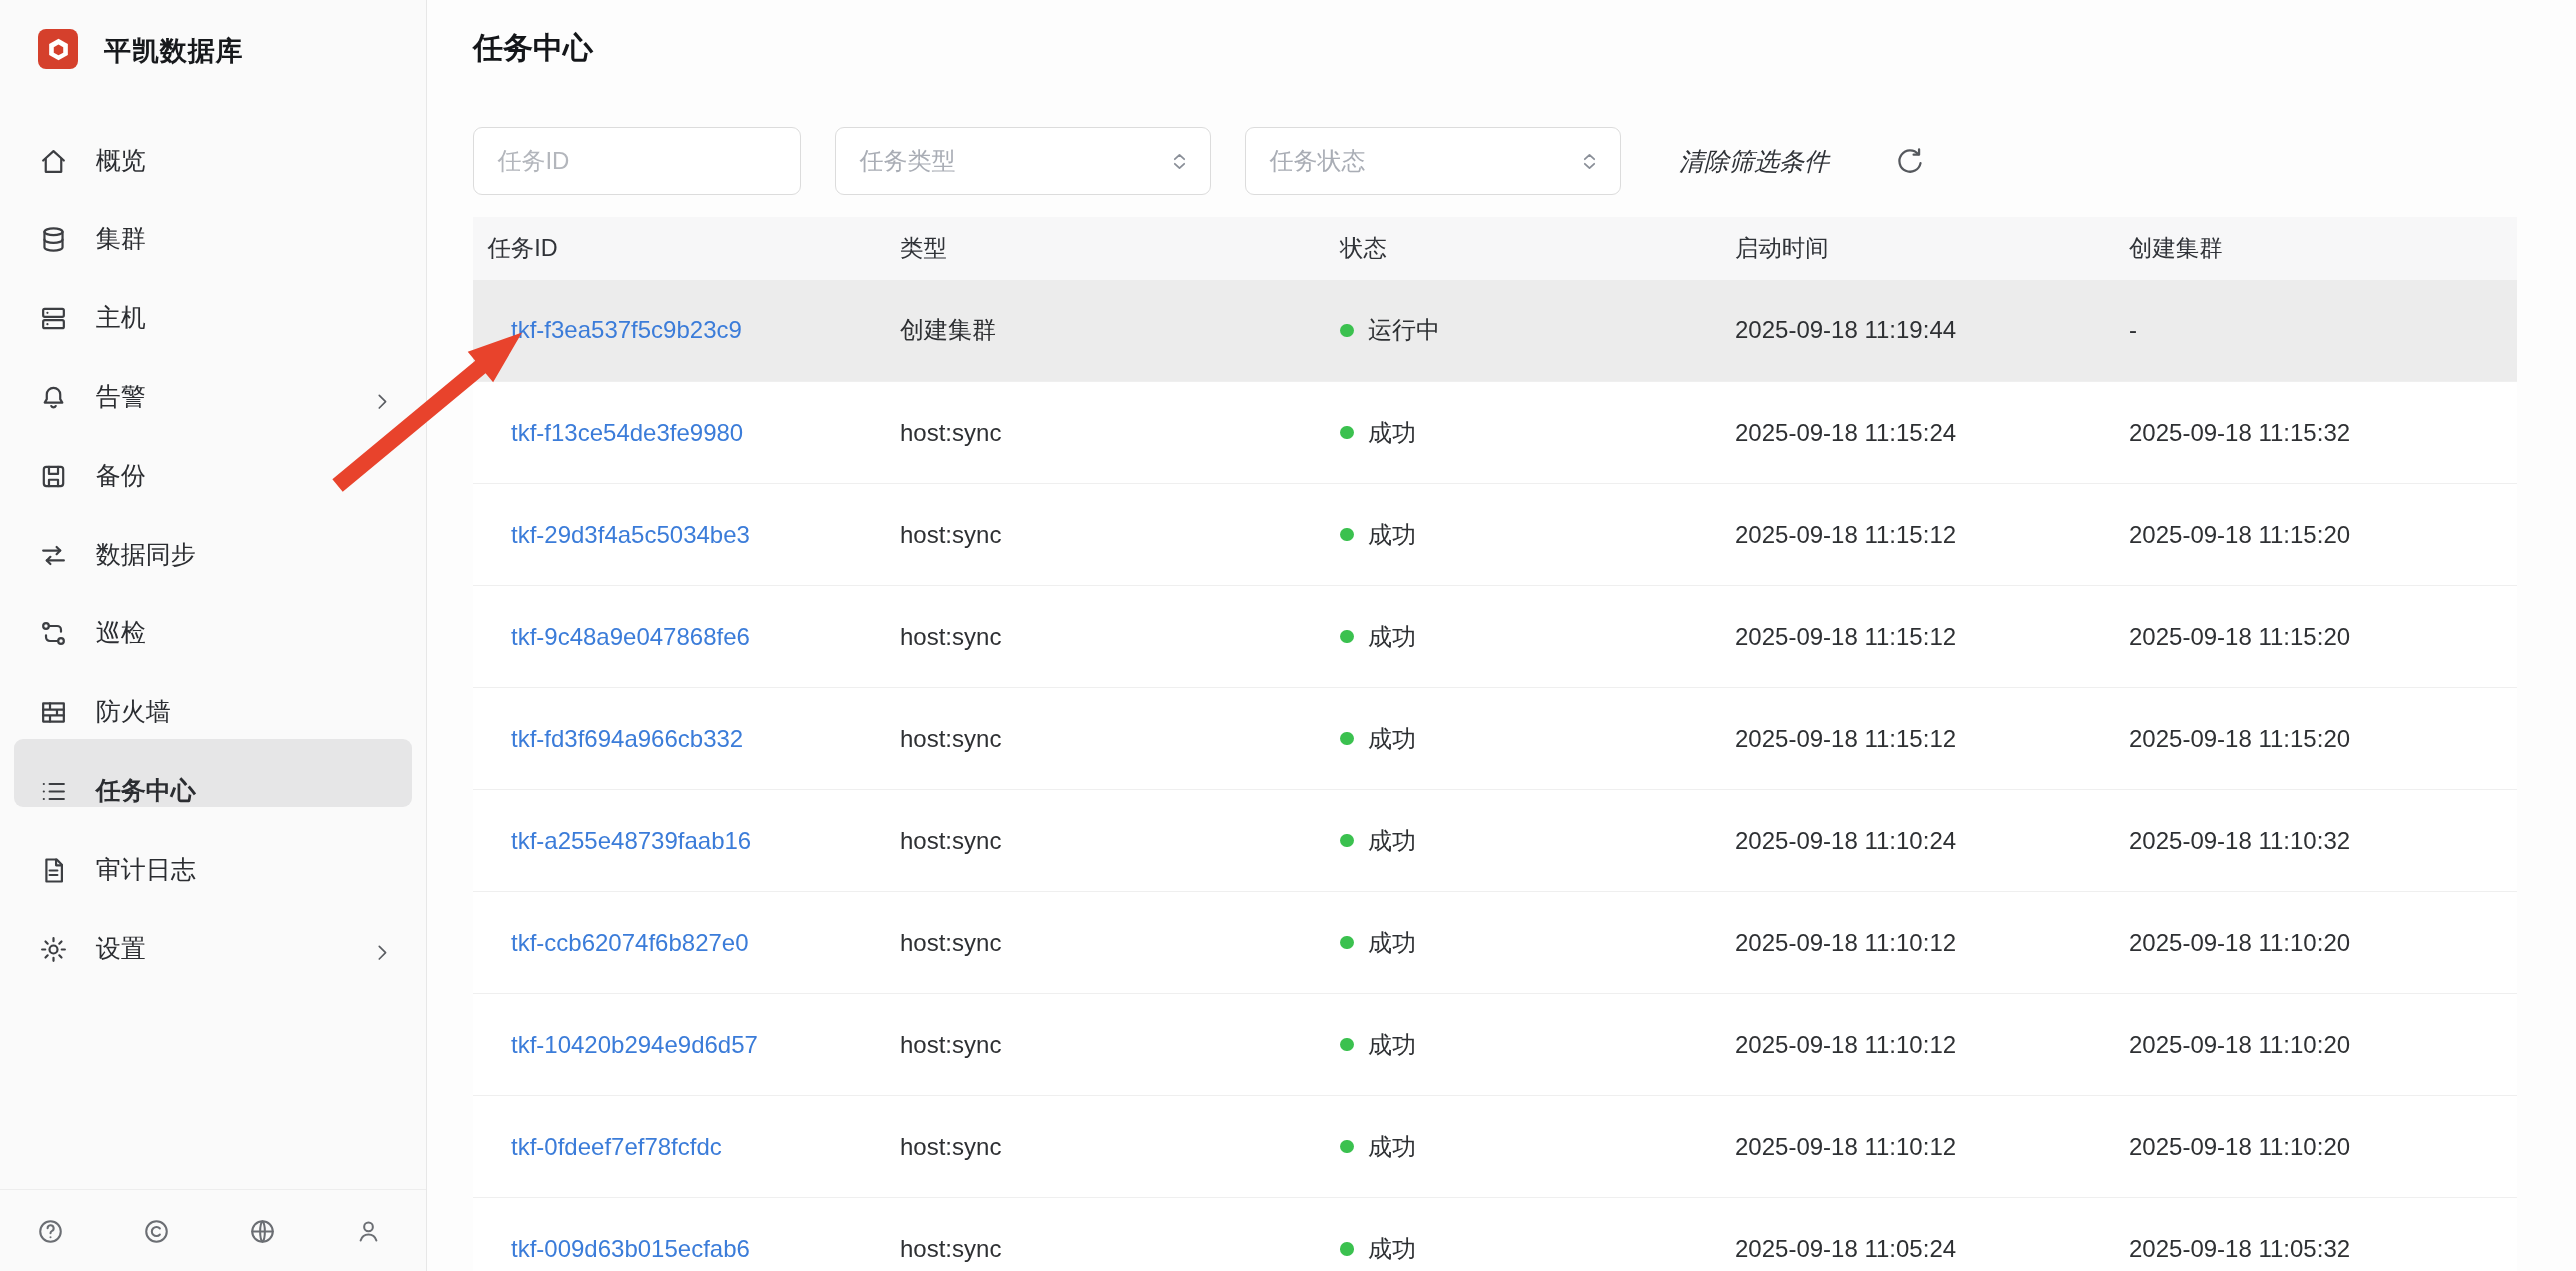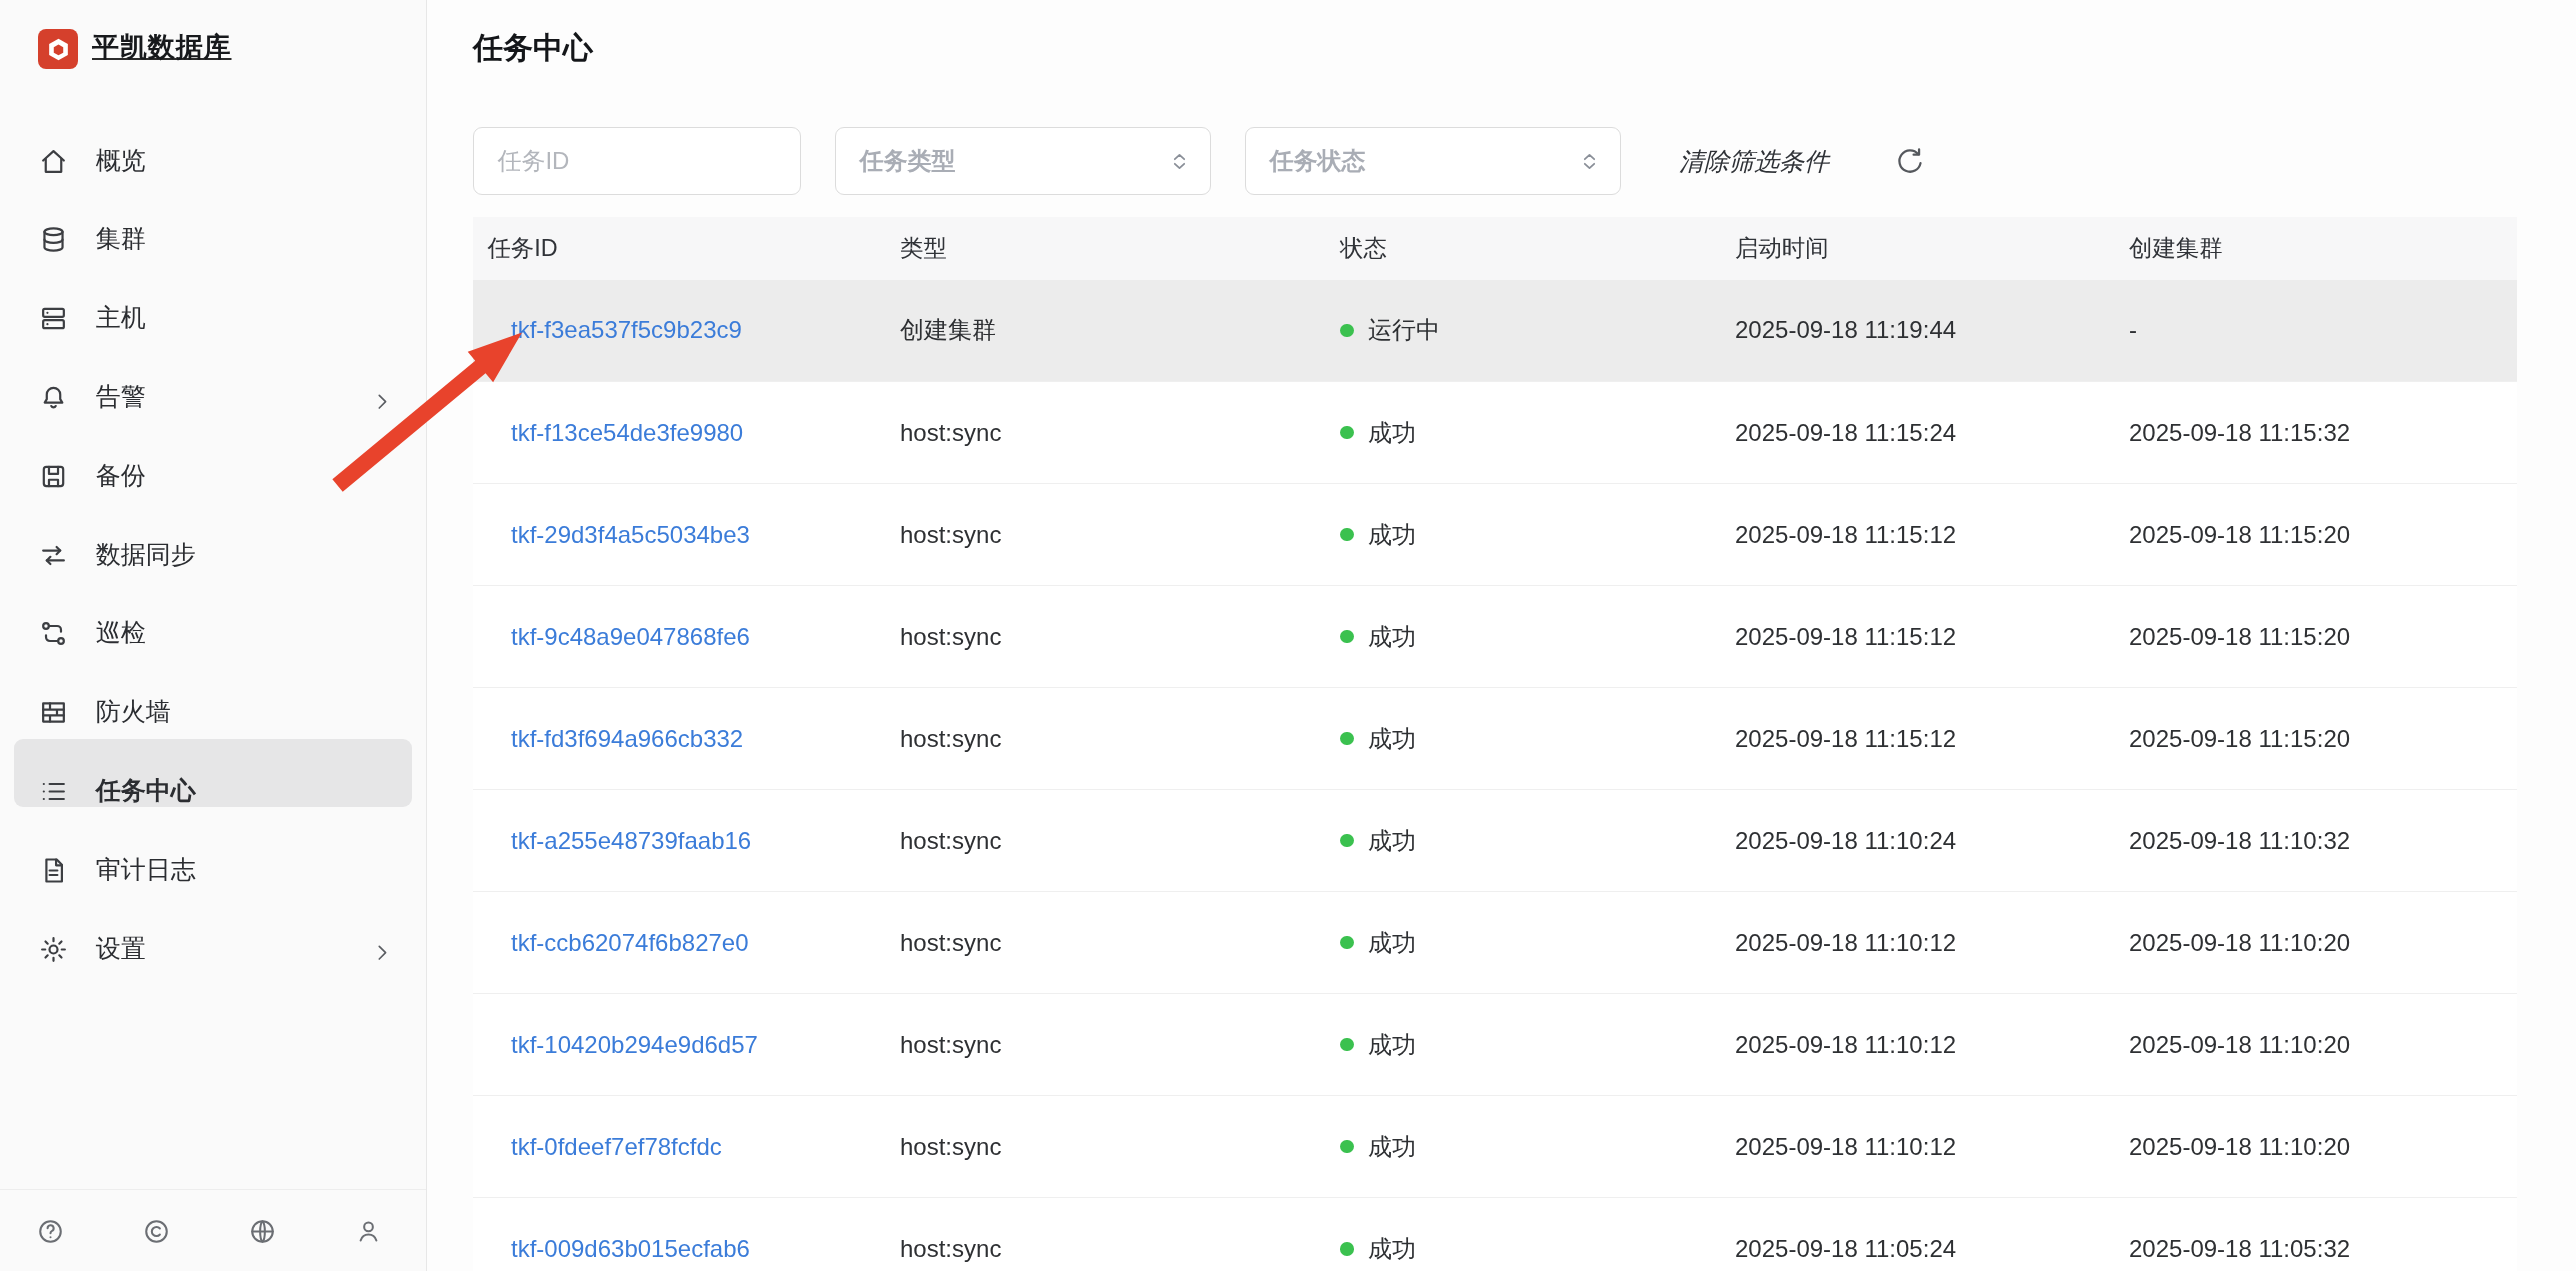--- a/index.html
+++ b/index.html
@@ -7,21 +7,21 @@
     width: 2576px; height: 1272px; overflow: hidden;
     font-family: "Liberation Sans", "DejaVu Sans", sans-serif;
     background: #fdfdfd; color: #2b2b2b;
   }
   
   .sidebar {
     position: absolute; left: 0; top: 0; width: 427px; height: 1272px;
     background: #fafafa; border-right: 0.9px solid #e7e7e7;
     display: flex; flex-direction: column;
   }
-  .logo-row { display: flex; align-items: flex-start; gap: 14px; padding: 29px 0 27px 38px; text-decoration: underline; }
+  .logo-row { display: flex; align-items: flex-end; gap: 26px; padding: 29px 0 27px 38px; }
   .logo-mark {
     width: 40px; height: 40px; background: #d5402c; border-radius: 8px;
     display: flex; align-items: center; justify-content: center; flex: 0 0 auto;
   }
   .logo-mark svg { width: 27px; height: 27px; }
   .brand-text { font-size: 27px; font-weight: 700; color: #17191c; letter-spacing: 0.9px; }
   .nav { flex: 1 1 auto; padding: 12.6px 14.4px 0 14.4px; }
   .nav-item {
     display: flex; align-items: flex-end; height: 68px; margin-bottom: 10.8px;
     border-radius: 9px; padding: 0 18px 0 23.4px; gap: 27px; cursor: pointer;
@@ -47,21 +47,20 @@
   .text-input {
     width: 328px; height: 68px; border: 0.9px solid #dcdcdc; border-radius: 9px;
     background: #fff; padding: 0 23.4px; font-size: 24px; color: #333;
     font-family: inherit; outline: none;
   }
   .text-input::placeholder { color: #b3b6bc; }
   .select {
     height: 68px; border: 0.9px solid #dcdcdc; border-radius: 9px; background: #fff;
     display: flex; align-items: center; padding: 0 18px 0 23.4px; margin-left: 34px;
     cursor: pointer;
-    font-weight: bold;
   }
   .select-type, .select-status { width: 376px; }
   .select-time { width: 496px; }
   .select-placeholder { flex: 1 1 auto; color: #a9adb5; font-size: 24px; }
   .badge {
     background: #e9e9ea; border-radius: 6.3px; padding: 6.3px 14.4px; margin-right: 16px;
     font-size: 20.7px; color: #3a3c40; flex: 0 0 auto;
   }
   .updown { display: inline-flex; color: #8a8f98; }
   .updown svg { width: 25px; height: 25px; }

